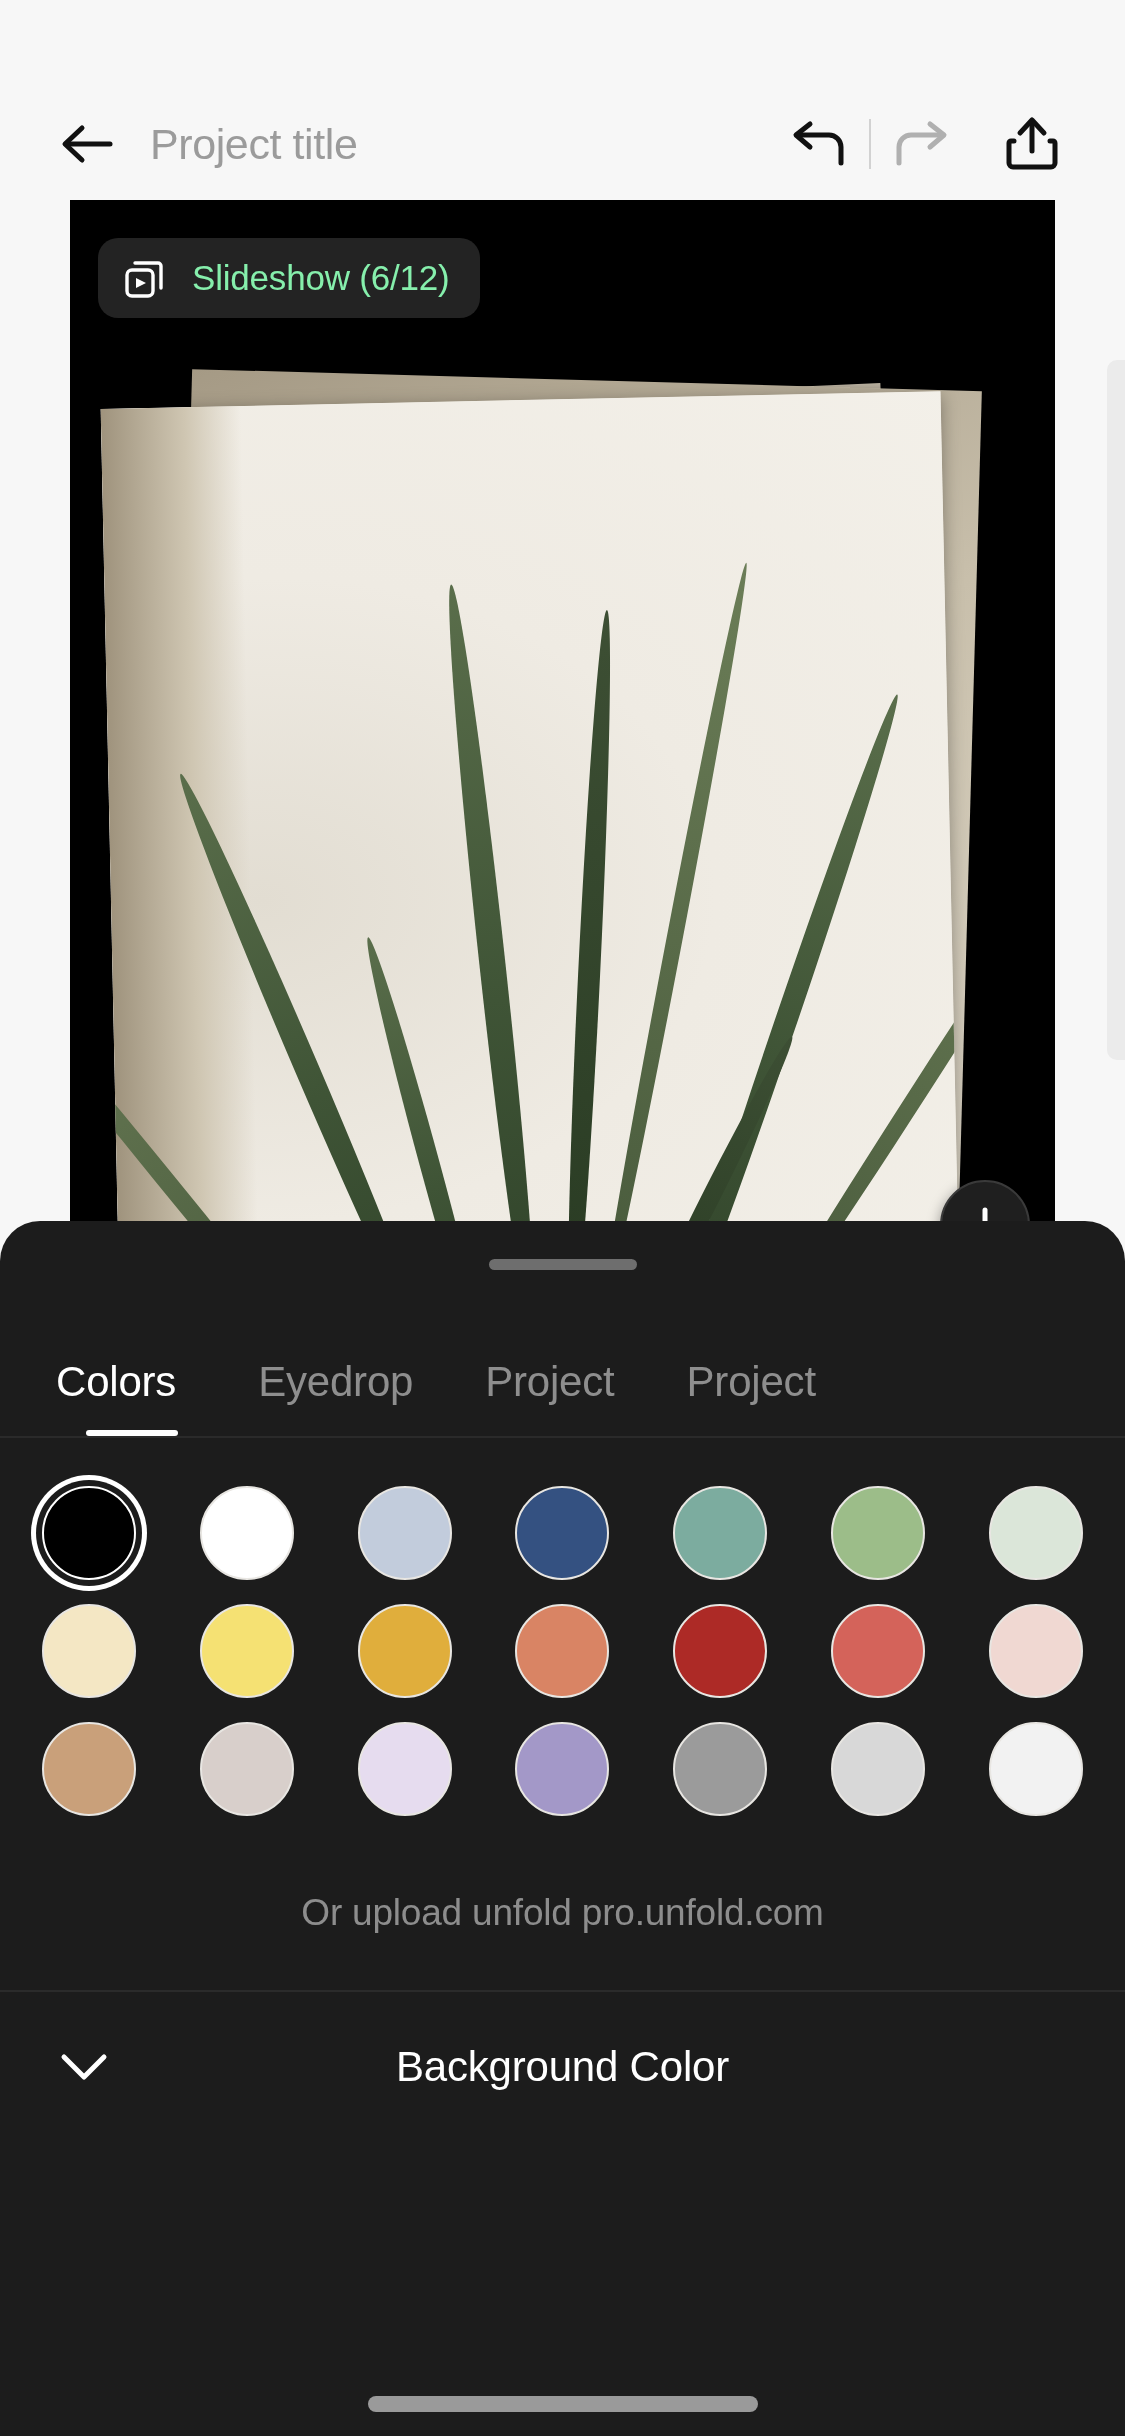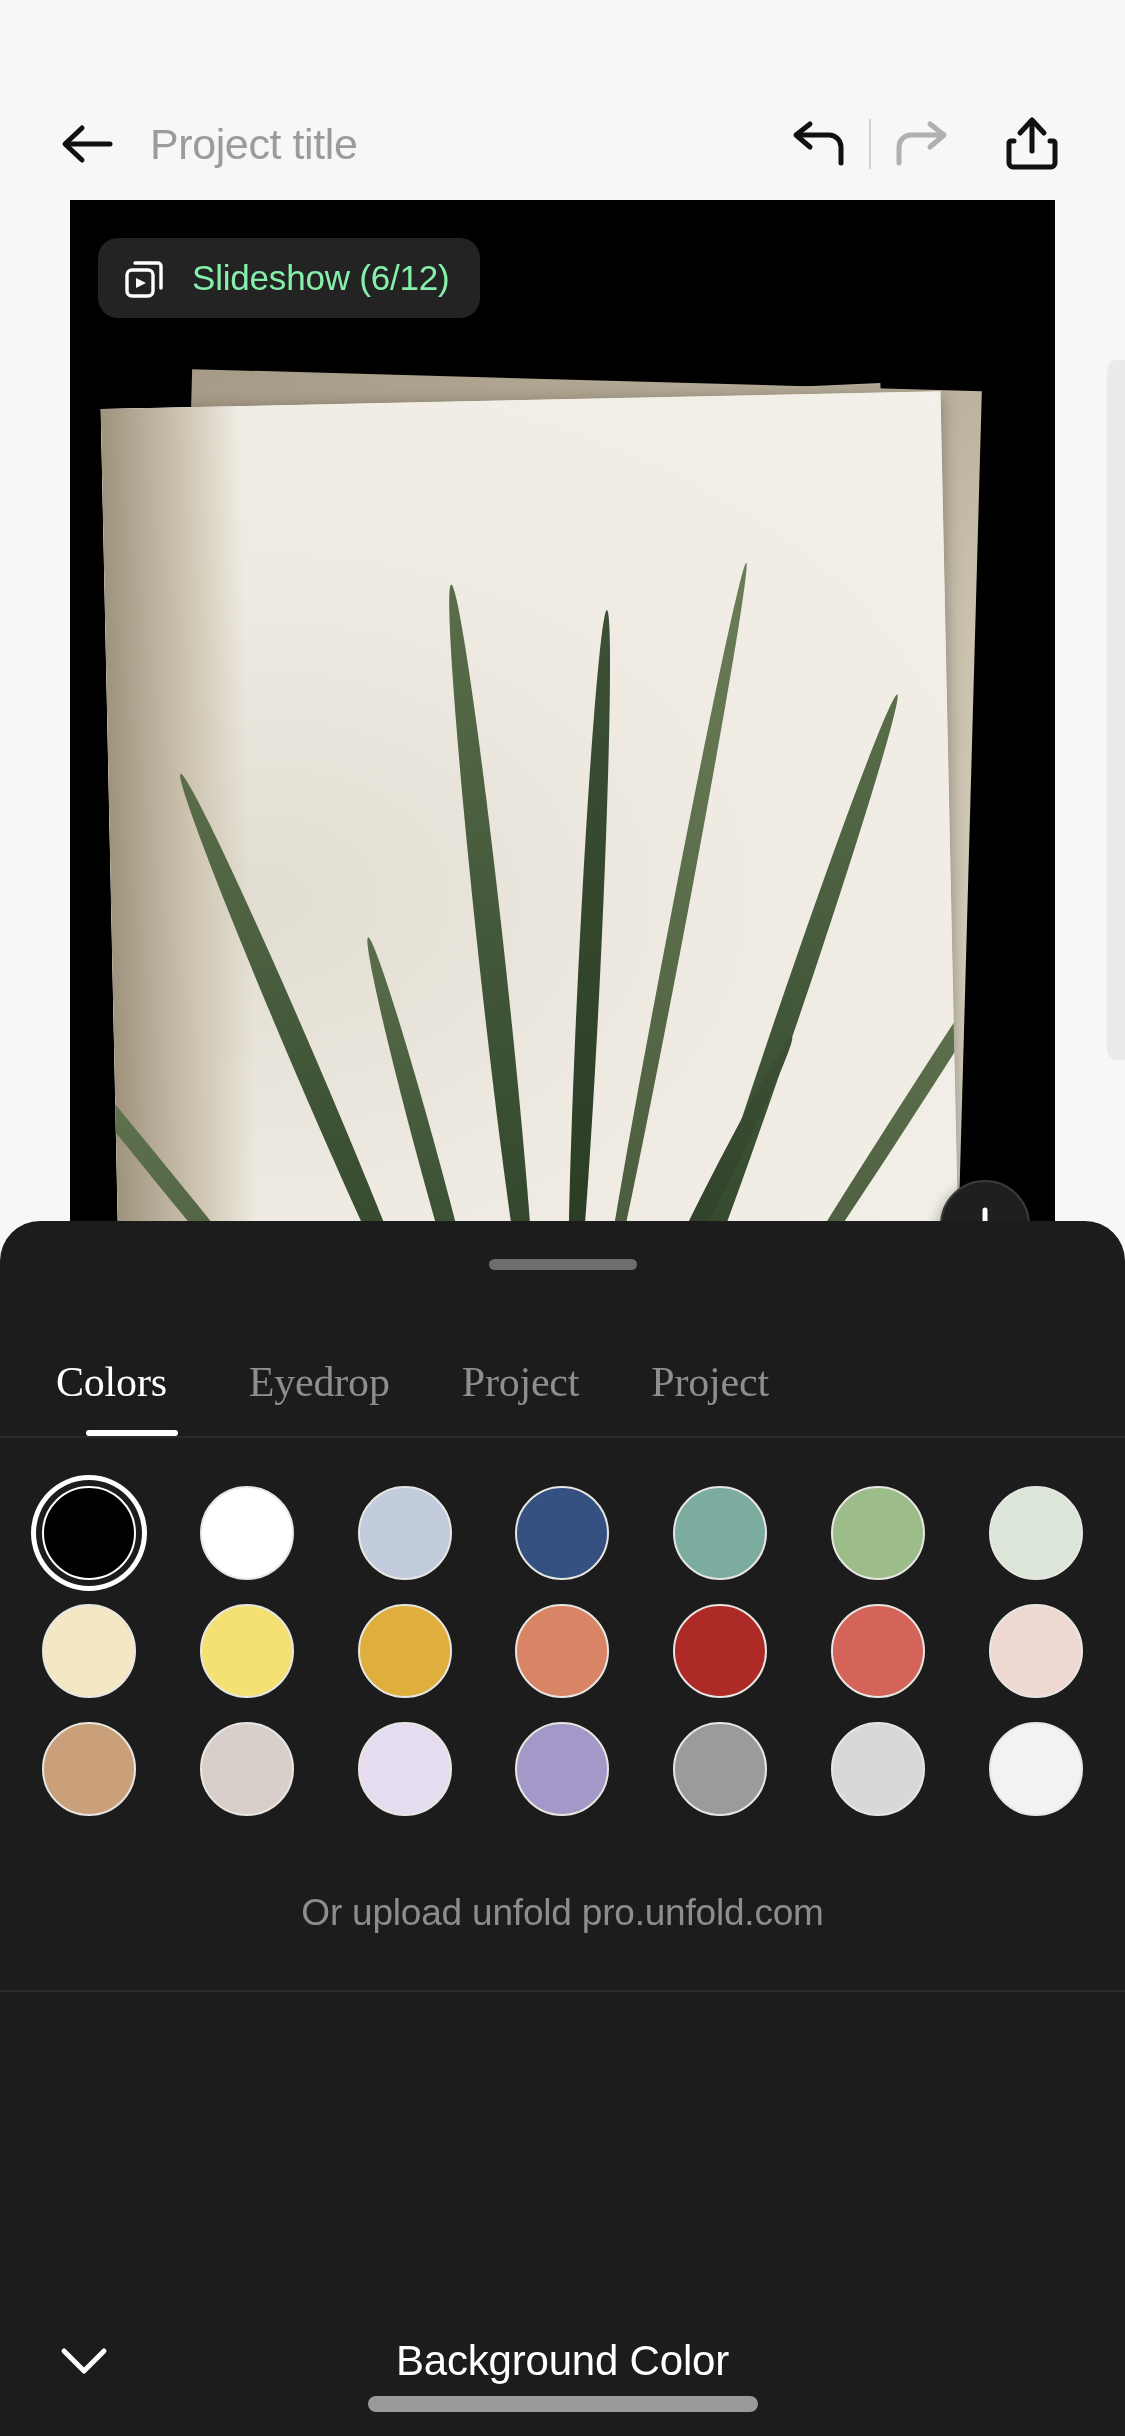--- a/index.html
+++ b/index.html
@@ -174,21 +174,20 @@
     gap:0;
     position:relative;
   }
   .tab {
     font-size:42px;
     color:#8e8e8e;
     padding:0 0 12px 0;
     cursor:pointer;
     white-space:nowrap;
     letter-spacing:-0.2px;
-    font-family:Liberation Serif, serif;
   }
   .tab:nth-child(1) { margin-right:82px; }
   .tab:nth-child(2) { margin-right:72px; }
   .tab:nth-child(3) { margin-right:72px; }
   .tab.active { color:#ffffff; }
   .tab-underline {
     position:absolute;
     left:86px; bottom:-18px;
     width:92px; height:6px;
     border-radius:3px;
@@ -241,21 +240,21 @@
   }
 
   
   .footer-divider {
     margin-top:56px;
     height:2px; background:#2b2b2b;
   }
   .footer {
     position:relative;
     flex:1 1 auto;
-    display:flex; align-items:flex-end;border-radius:17px;
+    display:flex; align-items:flex-start;border-radius:17px;
   }
   .footer-inner {
     position:relative;
     width:100%;
     height:150px;
     display:flex; align-items:center;
   }
   .collapse-btn {
     position:absolute;
     left:44px; top:50%;

